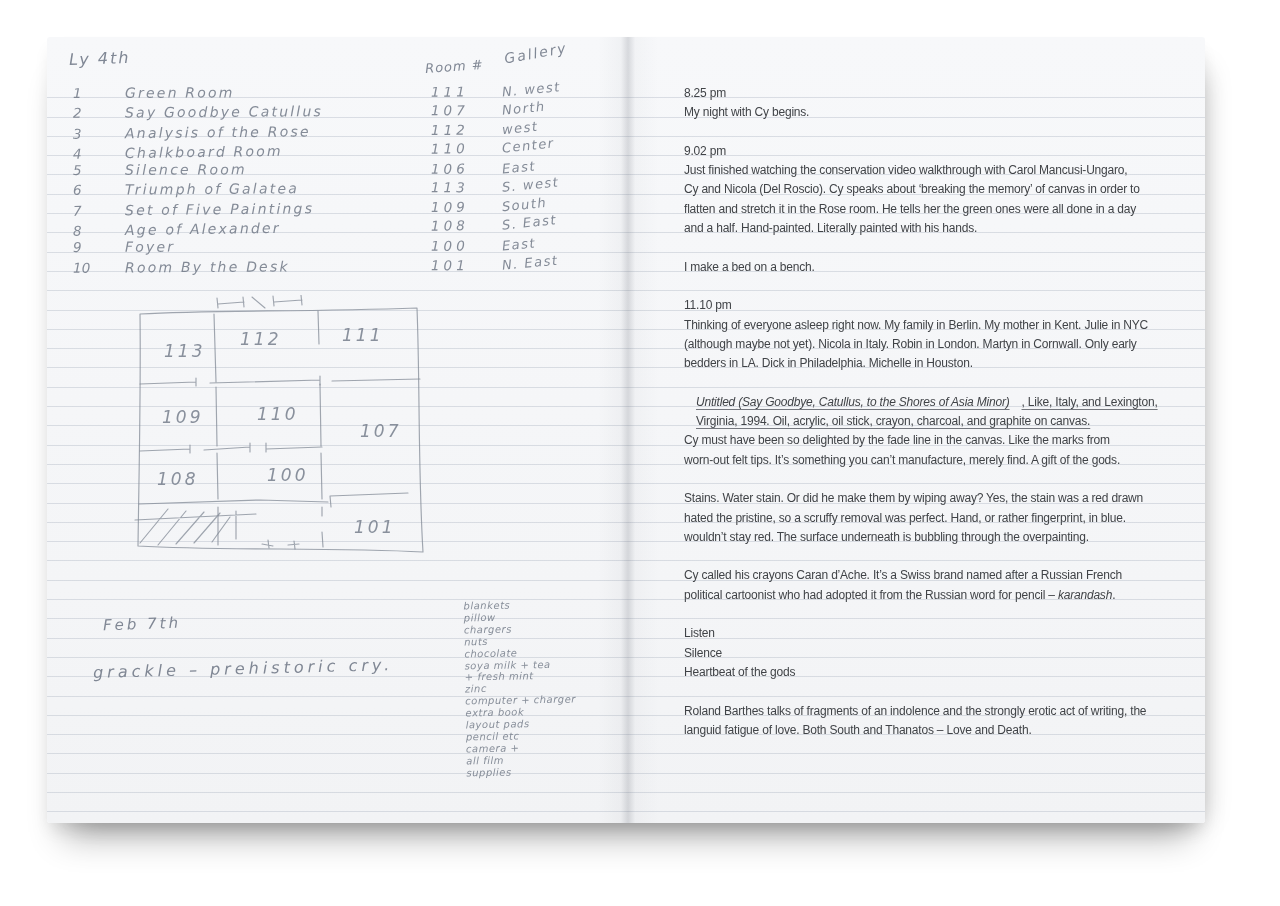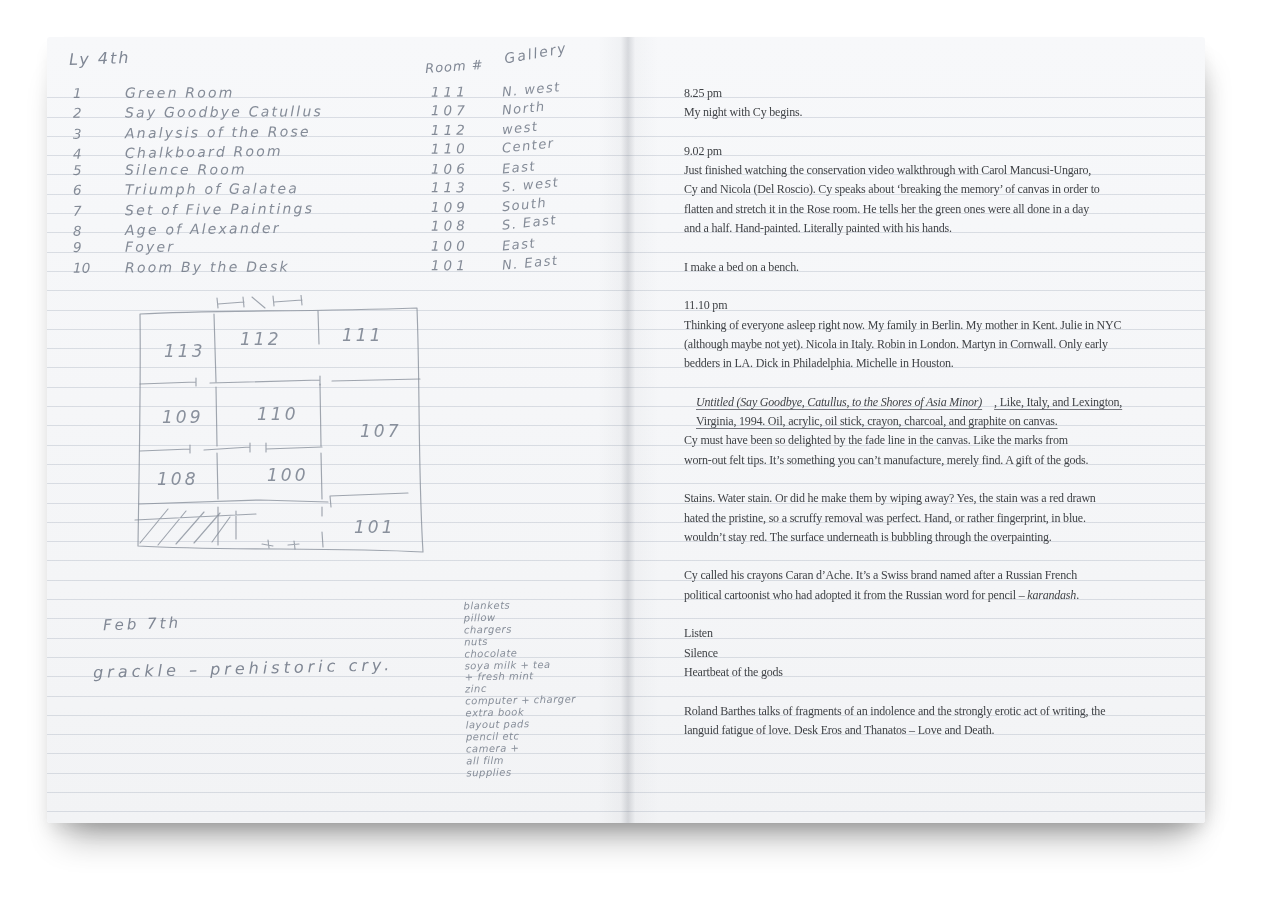--- a/index.html
+++ b/index.html
@@ -72,21 +72,21 @@
   }
   .pack-line{white-space:nowrap;}
 
   
   .diary{
     position:absolute;left:56px;top:47px;width:505px;
     font-size:12px;line-height:19.3px;letter-spacing:-0.2px;
     color:#404347;
   }
   .para{margin:0 0 19.3px 0;}
-  .line{height:19.3px;white-space:nowrap;font-family:Liberation Serif, serif;}
+  .line{height:19.3px;white-space:nowrap;}
   .it{font-style:italic;}
   .un{text-decoration:underline;text-underline-offset:3px;
       text-decoration-thickness:1px;text-decoration-color:rgba(84,88,95,0.8);margin-left:12px;}
 </style>
 </head>
 <body>
 
 <div class="spread">
   <div class="rules"></div>
 
@@ -250,19 +250,19 @@
           <div class="line"><span>Cy called his crayons Caran d’Ache. It’s a Swiss brand named after a Russian French</span></div>
           <div class="line"><span>political cartoonist who had adopted it from the Russian word for pencil – </span><span class="it">karandash</span><span>.</span></div>
         </div>
         <div class="para">
           <div class="line"><span>Listen</span></div>
           <div class="line"><span>Silence</span></div>
           <div class="line"><span>Heartbeat of the gods</span></div>
         </div>
         <div class="para">
           <div class="line"><span>Roland Barthes talks of fragments of an indolence and the strongly erotic act of writing, the</span></div>
-          <div class="line"><span>languid fatigue of love. Desk Eros and Thanatos – Love and Death.</span></div>
+          <div class="line"><span>languid fatigue of love. Both South and Thanatos – Love and Death.</span></div>
         </div>
       </div>
   </div>
 
   <div class="gutter"></div>
 </div>
 
 </body></html>

